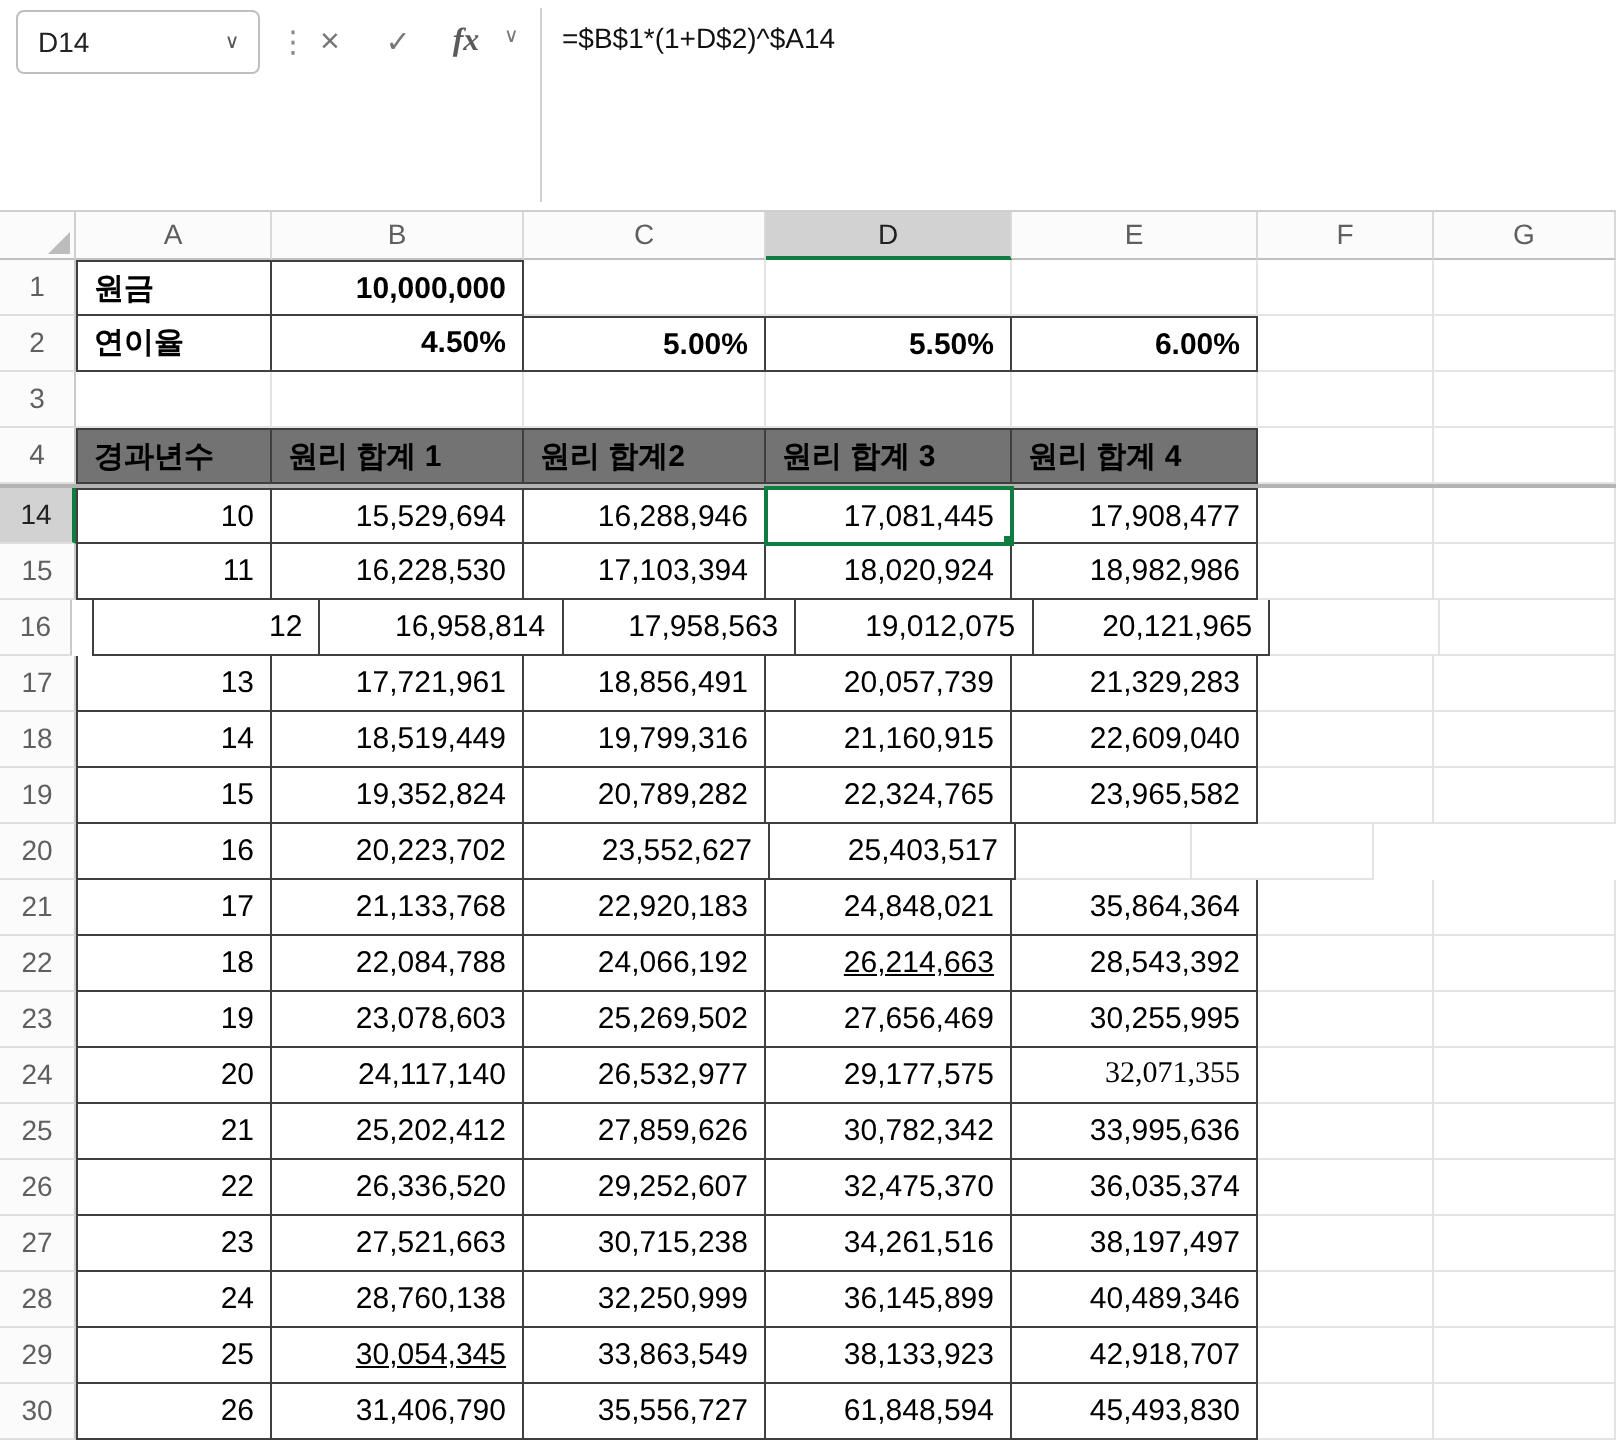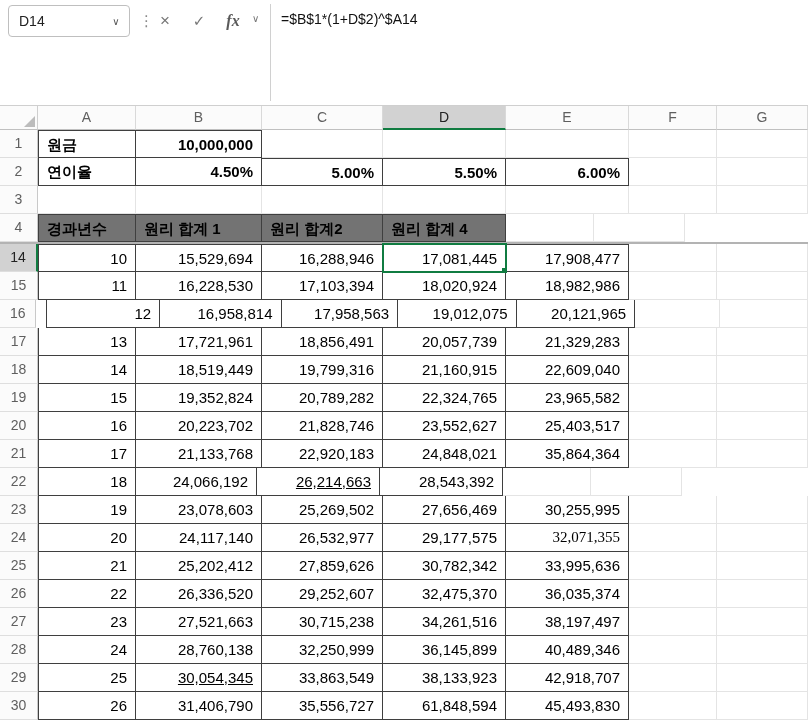--- a/index.html
+++ b/index.html
@@ -123,20 +123,21 @@
         <div class="cell" style="width: 123px;"></div>
         <div class="cell" style="width: 123px;"></div>
         <div class="cell" style="width: 88px;"></div>
         <div class="cell" style="width: 91px;"></div>
       </div>
       <div class="grid-row">
         <div class="row-h">4</div>
         <div class="cell al b bd bl bt peach" style="width: 98px;">경과년수</div>
         <div class="cell al b bd bt peach" style="width: 126px;">원리 합계 1</div>
         <div class="cell al b bd bt peach" style="width: 121px;">원리 합계2</div>
+        <div class="cell al b bd bt peach" style="width: 123px;">원리 합계 3</div>
         <div class="cell al b bd bt peach" style="width: 123px;">원리 합계 4</div>
         <div class="cell" style="width: 88px;"></div>
         <div class="cell" style="width: 91px;"></div>
       </div>
       <div class="freeze-line"></div>
       <div class="grid-row">
         <div class="row-h sel">14</div>
         <div class="cell ar bd bl bt" style="width: 98px;">10</div>
         <div class="cell ar bd bt" style="width: 126px;">15,529,694</div>
         <div class="cell ar bd bt" style="width: 121px;">16,288,946</div>
@@ -192,39 +193,39 @@
         <div class="cell ar bd" style="width: 121px;">20,789,282</div>
         <div class="cell ar bd" style="width: 123px;">22,324,765</div>
         <div class="cell ar bd" style="width: 123px;">23,965,582</div>
         <div class="cell" style="width: 88px;"></div>
         <div class="cell" style="width: 91px;"></div>
       </div>
       <div class="grid-row">
         <div class="row-h">20</div>
         <div class="cell ar bd bl" style="width: 98px;">16</div>
         <div class="cell ar bd" style="width: 126px;">20,223,702</div>
-        <div class="cell ar bd" style="width: 121px;">21,828,746</div>
         <div class="cell ar bd" style="width: 123px;">23,552,627</div>
         <div class="cell ar bd" style="width: 123px;">25,403,517</div>
         <div class="cell" style="width: 88px;"></div>
         <div class="cell" style="width: 91px;"></div>
       </div>
       <div class="grid-row">
         <div class="row-h">21</div>
         <div class="cell ar bd bl" style="width: 98px;">17</div>
         <div class="cell ar bd" style="width: 126px;">21,133,768</div>
         <div class="cell ar bd" style="width: 121px;">22,920,183</div>
         <div class="cell ar bd" style="width: 123px;">24,848,021</div>
         <div class="cell ar bd" style="width: 123px;">35,864,364</div>
         <div class="cell" style="width: 88px;"></div>
         <div class="cell" style="width: 91px;"></div>
       </div>
       <div class="grid-row">
         <div class="row-h">22</div>
         <div class="cell ar bd bl" style="width: 98px;">18</div>
+        <div class="cell ar bd" style="width: 126px;">22,084,788</div>
         <div class="cell ar bd" style="width: 121px;">24,066,192</div>
         <div class="cell ar bd" style="width: 123px; text-decoration: underline;">26,214,663</div>
         <div class="cell ar bd" style="width: 123px;">28,543,392</div>
         <div class="cell" style="width: 88px;"></div>
         <div class="cell" style="width: 91px;"></div>
       </div>
       <div class="grid-row">
         <div class="row-h">23</div>
         <div class="cell ar bd bl" style="width: 98px;">19</div>
         <div class="cell ar bd" style="width: 126px;">23,078,603</div>

